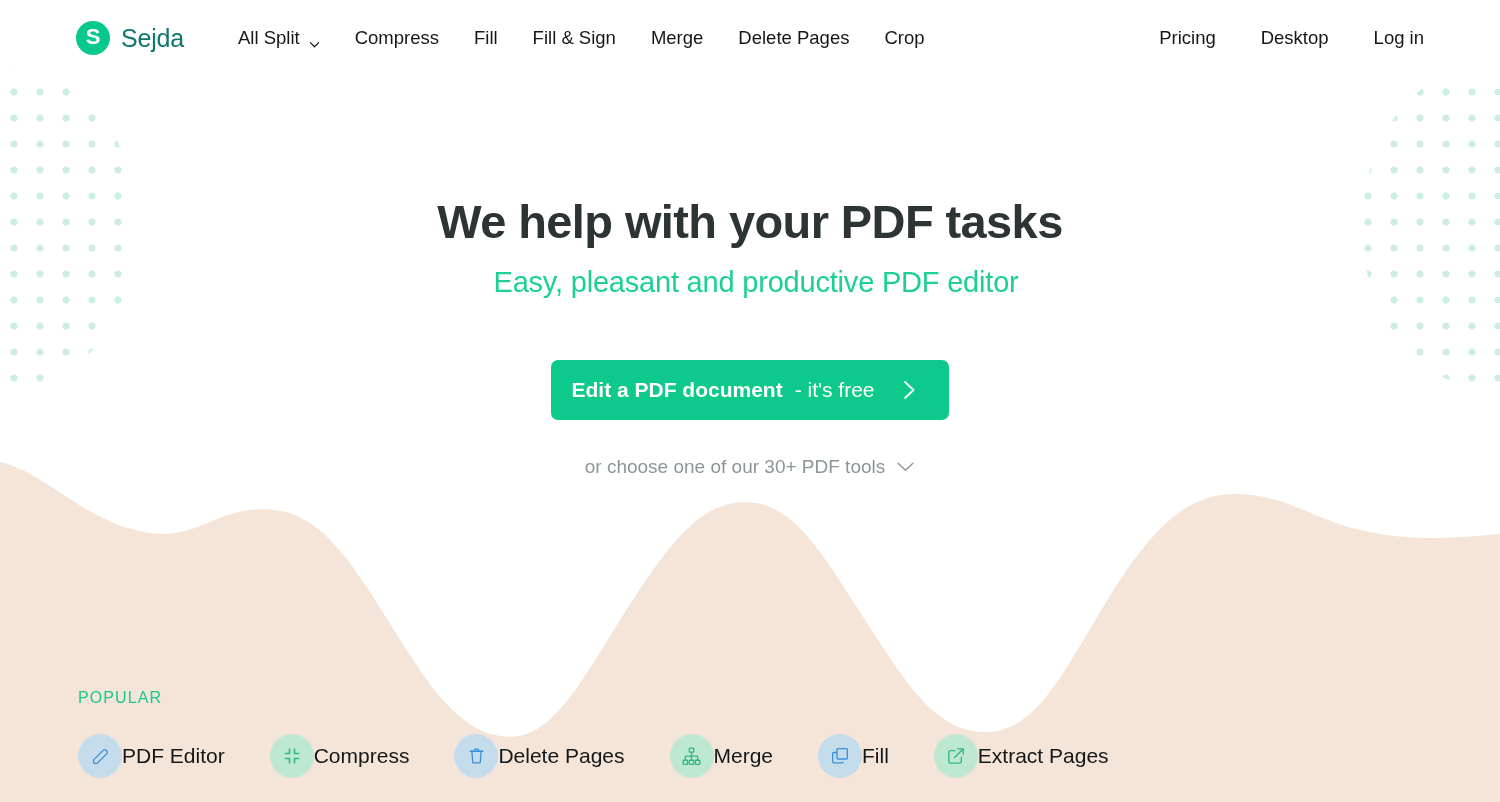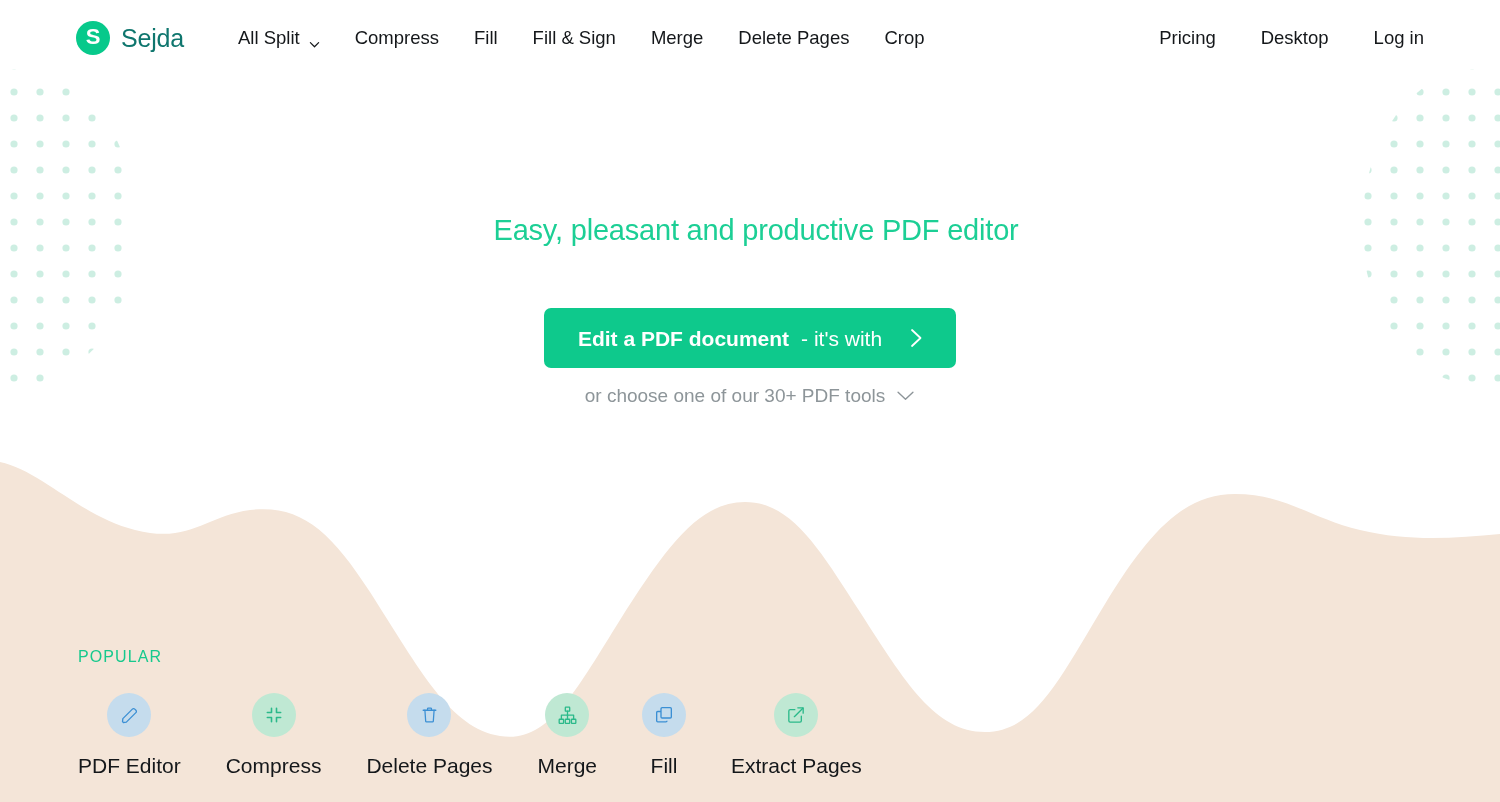--- a/index.html
+++ b/index.html
@@ -119,32 +119,32 @@
   .cta-wrap { margin-top: 61px; }
 
   .cta-button {
     display: inline-flex;
     align-items: center;
     gap: 12px;
     background: #0ec98c;
     border: none;
     border-radius: 7px;
     color: #ffffff;
-    padding: 19px 31px 19px 34px;
+    padding: 19px 31px 19px 20px;
     font-size: 21px;
     font-family: "Liberation Sans", sans-serif;
     cursor: pointer;
     line-height: 1;
   }
   .cta-strong { font-weight: bold; }
   .cta-light  { font-weight: normal; }
   .cta-arrow  { margin-left: 14px; display: inline-flex; }
 
   .sub-link {
-    margin-top: 17px;
+    margin-top: 36px;
     font-size: 19px;
     color: #8d9599;
     display: inline-flex;
     align-items: center;
     gap: 11px;
     cursor: pointer;
     text-decoration: none;
   }
 
   
@@ -174,25 +174,23 @@
     margin-bottom: 27px;
   }
   .tool-row {
     display: flex;
     align-items: center;
     gap: 0;
   }
   .tool {
     display: flex;
     align-items: center;
-    gap: 17px;
     text-decoration: none;
     cursor: pointer;
     margin-right: 45px;
-    flex-direction: column;
   }
   .tool-icon {
     width: 44px;
     height: 44px;
     border-radius: 50%;
     display: flex;
     align-items: center;
     justify-content: center;
     flex: 0 0 auto;
   }
@@ -279,26 +277,27 @@
       <span>Desktop</span>
     </a>
     <a class="nav-item" href="#">
       <span>Log in</span>
     </a>
   </div>
 
 </nav>
 
 <section class="hero">
+  <h1>We help with your PDF tasks</h1>
   <h2>Easy, pleasant and productive PDF editor</h2>
 
   <div class="cta-wrap">
     <button class="cta-button">
       <span class="cta-strong">Edit a PDF document</span>
-      <span class="cta-light">- it's with</span>
+      <span class="cta-light">- it's free</span>
       <span class="cta-arrow">
         <svg width="17" height="22" viewBox="0 0 17 22" aria-hidden="true">
           <path d="M4 3 L12.5 11 L4 19" fill="none" stroke="#ffffff" stroke-width="1.8" stroke-linecap="round" stroke-linejoin="round"></path>
         </svg>
       </span>
     </button>
   </div>
 
   <div>
     <a class="sub-link" href="#">

